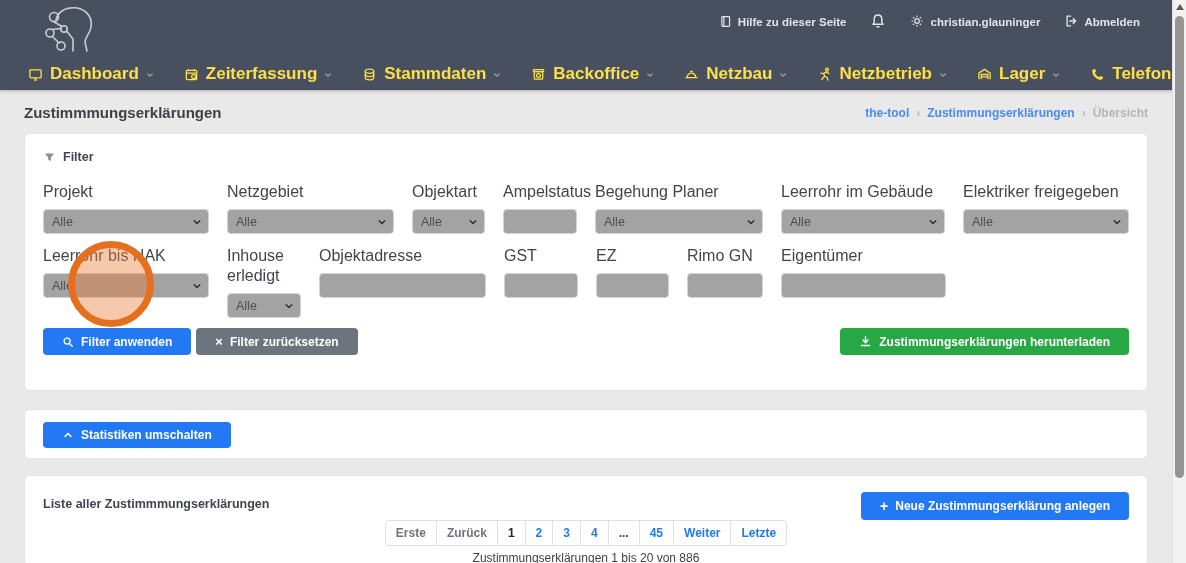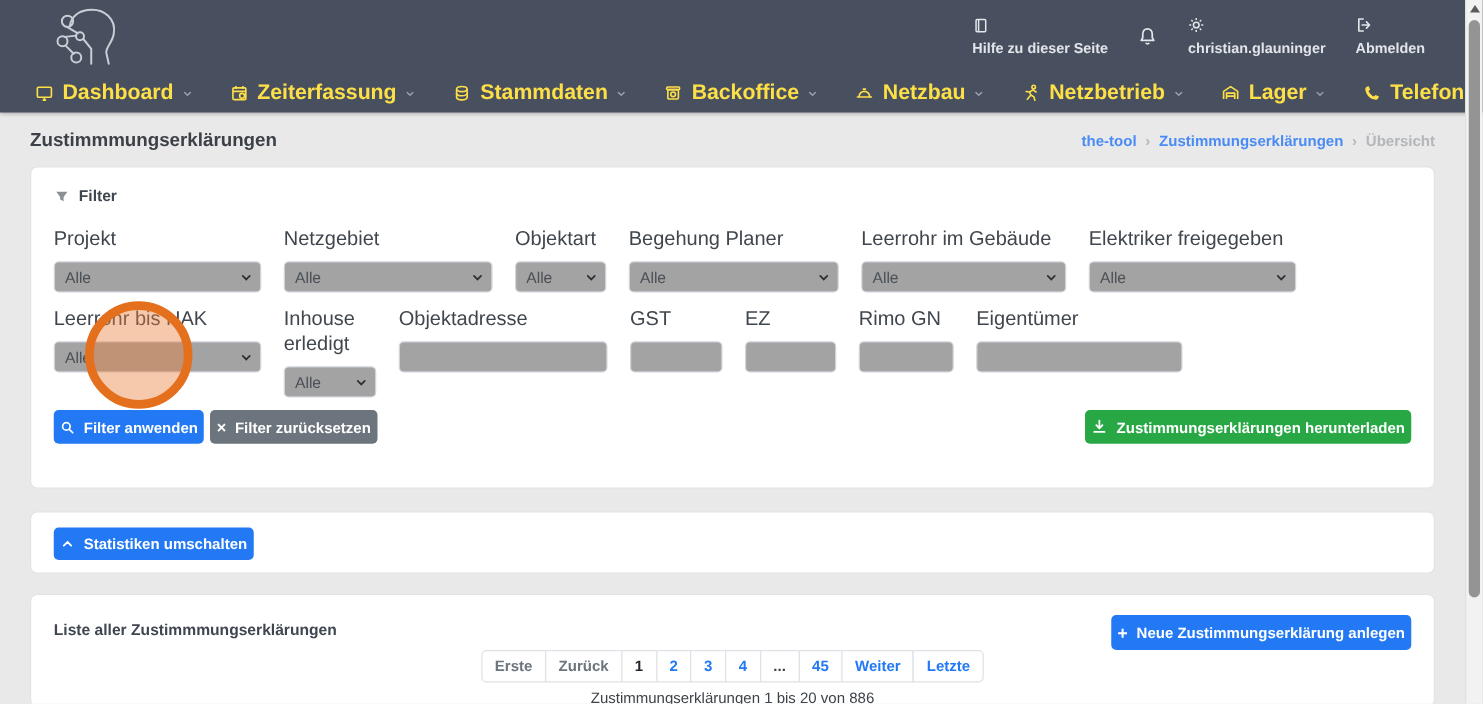--- a/index.html
+++ b/index.html
@@ -15,21 +15,21 @@
     background:#484f5e; height:90px; width:100%;
     position:relative; box-shadow:0 1px 3px rgba(0,0,0,.25);
   }
   .logo { position:absolute; left:40px; top:5px; }
   .logo svg { display:block; }
   .utils {
     position:absolute; right:46px; top:13px;
     display:flex; align-items:center; gap:24px;
     color:#e2e5ea; font-size:11.5px; font-weight:700;
   }
-  .util-item { display:flex; align-items:flex-start; gap:6px; cursor:pointer; white-space:nowrap;flex-direction:column; }
+  .util-item { display:flex; align-items:flex-end; gap:6px; cursor:pointer; white-space:nowrap; }
   .util-item svg { display:block; }
   .navbar {
     position:absolute; left:28px; right:20px; bottom:6px;
     display:flex; align-items:center; gap:30px;
   }
   .nav-item {
     display:flex; align-items:center; gap:7px;
     color:#fde047; font-size:17px; font-weight:700; cursor:pointer; white-space:nowrap;
   }
   .nav-item .nicon svg { display:block; }
@@ -67,21 +67,21 @@
     width:100%; height:25px; border:1px solid #ced4da; border-radius:4px;
     background:#a3a3a3; color:#4a5056; font-size:12.5px;
     font-family:"Liberation Sans","DejaVu Sans",sans-serif;
     padding:0 8px; outline:none;
   }
   select { appearance:none; -webkit-appearance:none; padding-right:22px; }
   .select-wrap .chev { position:absolute; right:7px; top:50%; transform:translateY(-50%); pointer-events:none; }
   .btn-row { display:flex; gap:5px; margin-top:10px; align-items:center; }
   .btn {
     display:inline-flex; align-items:center; gap:7px; height:27px;
-    border:none; border-radius:4px; padding:0 5px;
+    border:none; border-radius:4px; padding:0 19px;
     font-size:12px; font-weight:700; color:#fff; cursor:pointer;
     font-family:"Liberation Sans","DejaVu Sans",sans-serif;
   }
   .btn svg { display:block; }
   .btn-primary { background:#2379f4; }
   .btn-secondary { background:#6c757d; }
   .btn-success { background:#28a745; margin-left:auto; }
   .xglyph { font-size:13px; font-weight:700; line-height:1; }
 
   
@@ -357,20 +357,24 @@
         </div>
         <div class="ffield w73">
           <span class="flabel">Objektart</span>
           <div class="select-wrap">
             <select><option>Alle</option></select>
             <svg class="chev" width="10" height="10" viewBox="0 0 16 16" fill="none" stroke="#2b3035" stroke-width="2.2" stroke-linecap="round">
                 <path d="M3.5 6 L8 10.5 L12.5 6"></path>
               </svg>
           </div>
         </div>
+        <div class="ffield w74">
+          <span class="flabel">Ampelstatus</span>
+          <input type="text" value="" style="">
+        </div>
         <div class="ffield w168">
           <span class="flabel">Begehung Planer</span>
           <div class="select-wrap">
             <select><option>Alle</option></select>
             <svg class="chev" width="10" height="10" viewBox="0 0 16 16" fill="none" stroke="#2b3035" stroke-width="2.2" stroke-linecap="round">
                 <path d="M3.5 6 L8 10.5 L12.5 6"></path>
               </svg>
           </div>
         </div>
         <div class="ffield w164">

